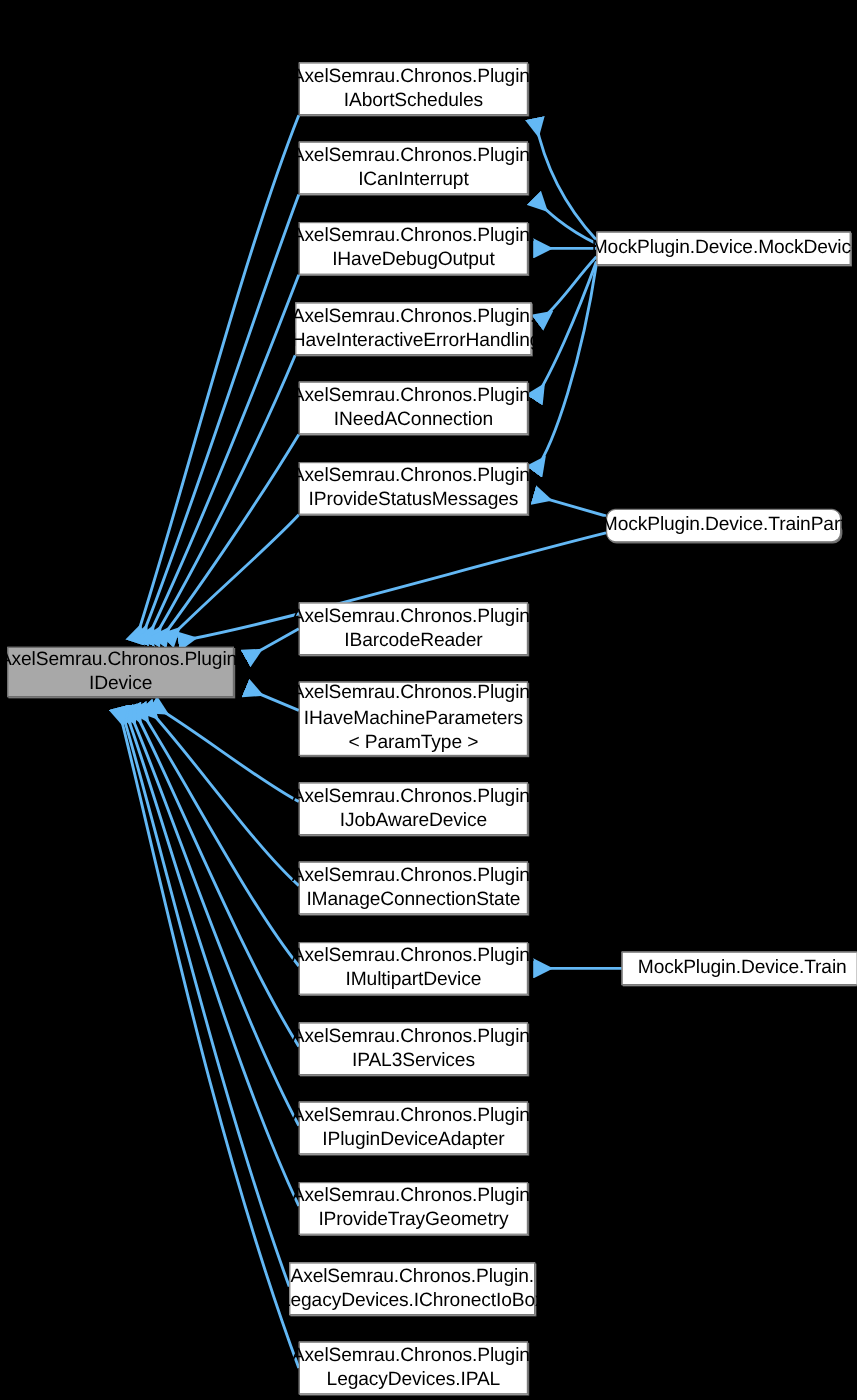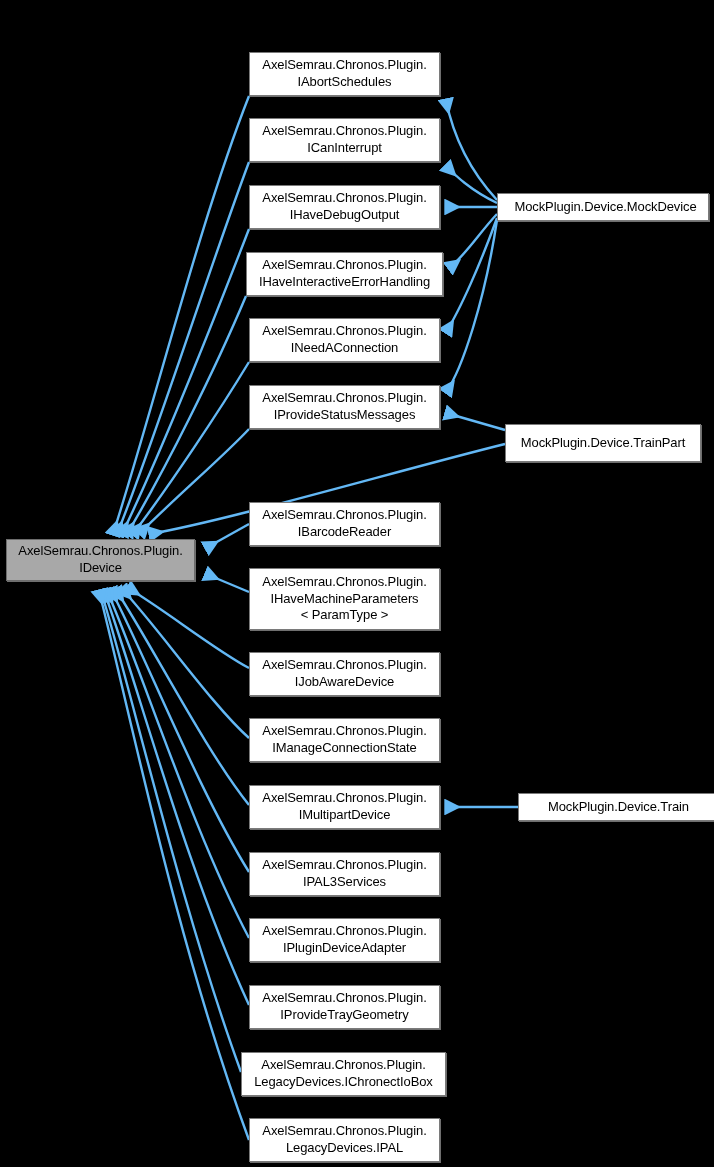--- a/index.html
+++ b/index.html
@@ -5,21 +5,21 @@
   html,body{margin:0;padding:0;background:#000;}
   body{width:714px;height:1167px;overflow:hidden;
        font-family:"Liberation Sans","DejaVu Sans",sans-serif;}
   #diagram{position:relative;width:714px;height:1167px;background:#000;}
   svg#edges{position:absolute;left:0;top:0;width:714px;height:1167px;}
   .node{position:absolute;box-sizing:border-box;
         border:1px solid #7a7a7a;
         background:#ffffff;color:#000;
         display:flex;align-items:center;justify-content:center;
         text-align:center;line-height:1.28;
-        font-size:13px;letter-spacing:-0.1px;
+        font-size:16px;letter-spacing:-0.1px;
         box-shadow:1px 1px 0 0 #6f6f6f;
         padding:0 3px;}
   .node.root{background:#a8a8a8;border-color:#6d6d6d;}
   .node span{display:block;white-space:pre-line;}
 </style>
 </head>
 <body>
 
 <div id="diagram">
   <svg id="edges" viewBox="0 0 714 1167" xmlns="http://www.w3.org/2000/svg">
@@ -128,19 +128,19 @@
 LegacyDevices.IChronectIoBox</span>
     </div>
   <div class="node" style="left:249px;top:1118px;width:191px;height:44px;">
     <span>AxelSemrau.Chronos.Plugin.
 LegacyDevices.IPAL</span>
     </div>
 
   <div class="node" style="left:497px;top:193px;width:212px;height:28px;padding-left:8px;">
     <span>MockPlugin.Device.MockDevice</span>
     </div>
-  <div class="node" style="left:505px;top:424px;width:196px;height:38px;">
+  <div class="node" style="left:505px;top:424px;width:196px;height:28px;border-radius:8px;">
     <span>MockPlugin.Device.TrainPart</span>
     </div>
   <div class="node" style="left:518px;top:793px;width:201px;height:28px;">
     <span>MockPlugin.Device.Train</span>
     </div>
 </div>
 
 </body></html>

